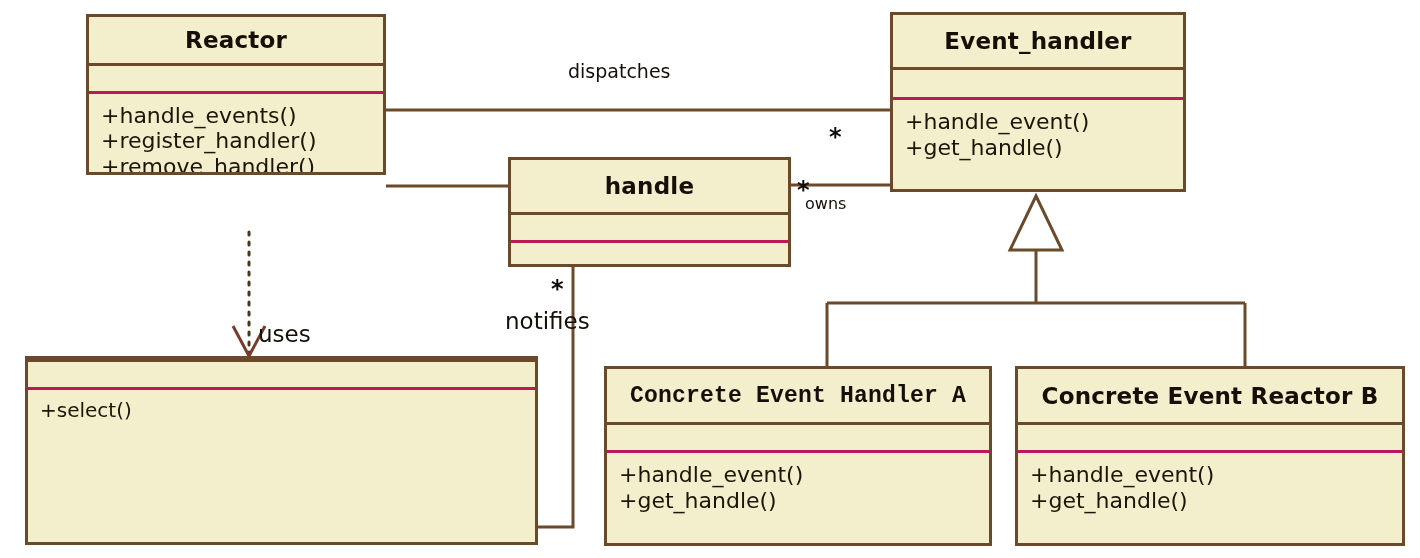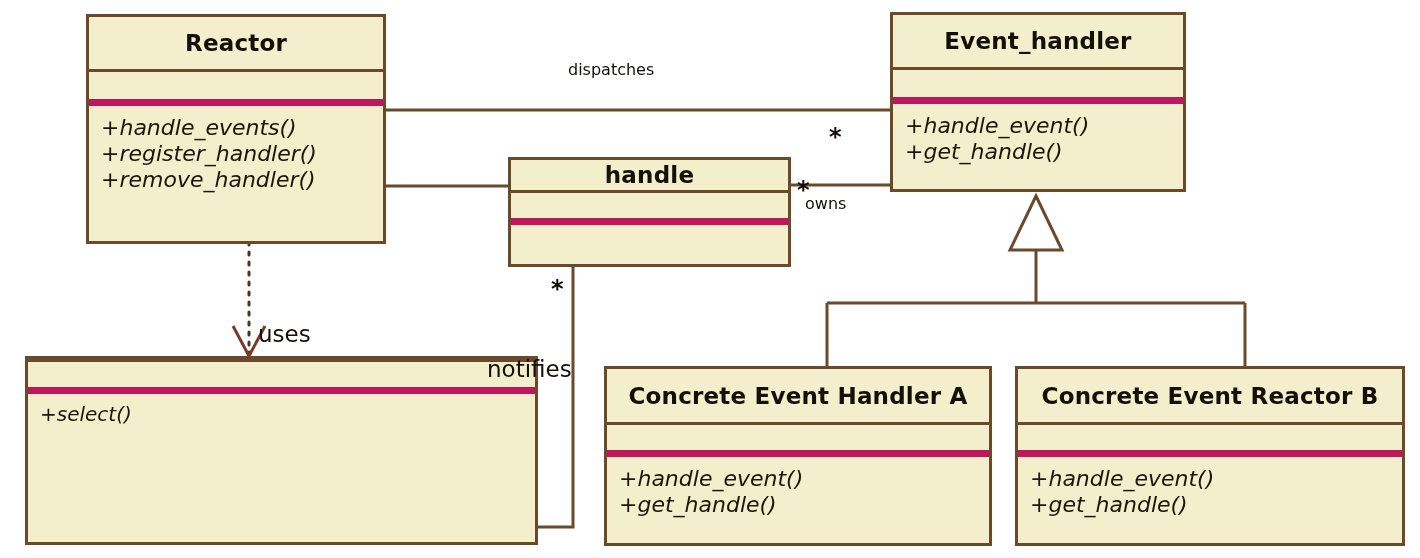--- a/index.html
+++ b/index.html
@@ -44,24 +44,23 @@
     align-items: center;
     justify-content: center;
     font-weight: bold;
     color: #141008;
     letter-spacing: 0.2px;
   }
   .compartment.attrs {
     border-top: 3px solid #6b4a2b;
   }
   .compartment.ops {
-    border-top: 7px solid #be185d;
+    border-top: 3px solid #be185d;
     padding: 9px 0 0 12px;
     flex: 1 1 auto;
-    font-style: italic;
   }
   .op {
     color: #1c1508;
     line-height: 1.18;
     white-space: nowrap;
   }
   .edge-label {
     position: absolute;
     color: #141008;
     white-space: nowrap;
@@ -69,55 +68,55 @@
   }
   .mult {
     position: absolute;
     color: #100c06;
     font-weight: bold;
     line-height: 1;
     white-space: nowrap;
   }
 
   
-  #cls-reactor      { left: 86px;   top: 14px;  width: 300px; height: 230px; }
+  #cls-reactor      { left: 86px;   top: 14px;  width: 300px; height: 161px; }
   #cls-reactor .title    { height: 52px; font-size: 23px; }
   #cls-reactor .attrs    { height: 30px; }
   #cls-reactor .ops      { font-size: 22px; }
 
   #cls-eventhandler { left: 890px;  top: 12px;  width: 296px; height: 180px; }
   #cls-eventhandler .title { height: 52px; font-size: 23px; border-radius: 19px; }
   #cls-eventhandler .attrs { height: 30px; }
   #cls-eventhandler .ops   { font-size: 22px; }
 
   #cls-handle       { left: 508px;  top: 157px; width: 283px; height: 110px; }
-  #cls-handle .title  { height: 30px; font-size: 23px; }
+  #cls-handle .title  { height: 52px; font-size: 23px; }
   #cls-handle .attrs  { height: 28px; }
   #cls-handle .ops    { padding: 0; }
 
   #cls-demux        { left: 25px;   top: 356px; width: 513px; height: 189px; }
   #cls-demux .title   { height: 52px; font-size: 23px; }
   #cls-demux .attrs   { height: 28px; }
   #cls-demux .ops     { font-size: 20px; }
 
   #cls-concretea    { left: 604px;  top: 366px; width: 388px; height: 180px; }
-  #cls-concretea .title { height: 53px; font-size: 23px; }
+  #cls-concretea .title { height: 53px; font-size: 23px; font-family: Liberation Mono, monospace; }
   #cls-concretea .attrs { height: 28px; }
   #cls-concretea .ops   { font-size: 22px; }
 
   #cls-concreteb    { left: 1015px; top: 366px; width: 390px; height: 180px; }
   #cls-concreteb .title { height: 53px; font-size: 23px; }
   #cls-concreteb .attrs { height: 28px; }
   #cls-concreteb .ops   { font-size: 22px; }
 
   
-  #lbl-dispatches { left: 568px; top: 62px;  font-size: 16px; }
+  #lbl-dispatches { left: 568px; top: 62px;  font-size: 19px; }
   #lbl-owns       { left: 805px; top: 196px; font-size: 16px; }
   #lbl-uses       { left: 258px; top: 283px; font-size: 23px; margin-top: 40px; }
-  #lbl-notifies   { left: 487px; top: 310px; font-size: 23px; margin-top: 48px; }
+  #lbl-notifies   { left: 505px; top: 310px; font-size: 23px; }
 
   #mult-eh-top    { left: 829px; top: 125px; font-size: 24px; }
   #mult-owns      { left: 797px; top: 178px; font-size: 24px; }
   #mult-notifies  { left: 551px; top: 277px; font-size: 24px; }
 </style>
 </head>
 <body>
 
 <div id="stage">
 

